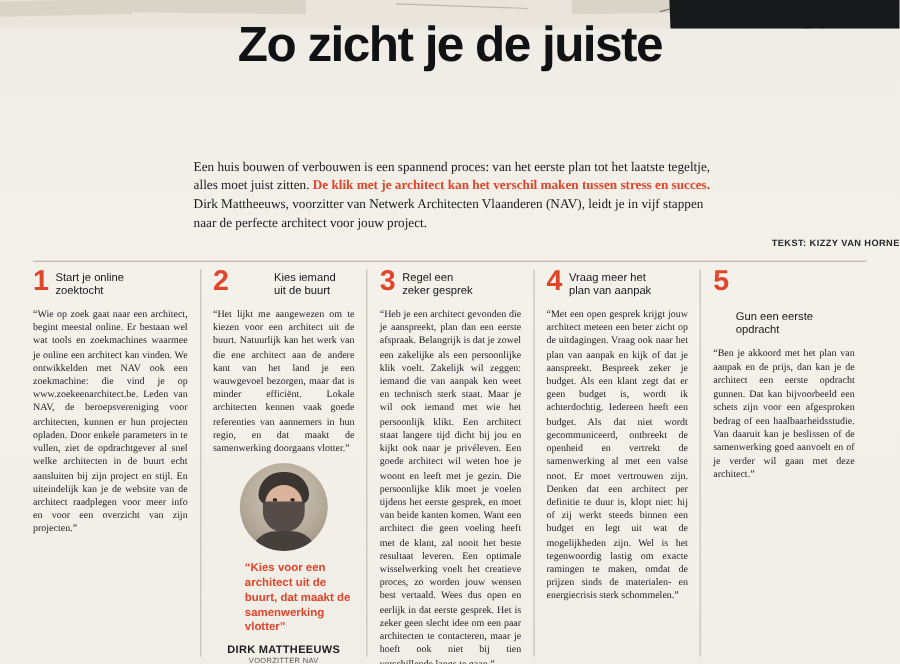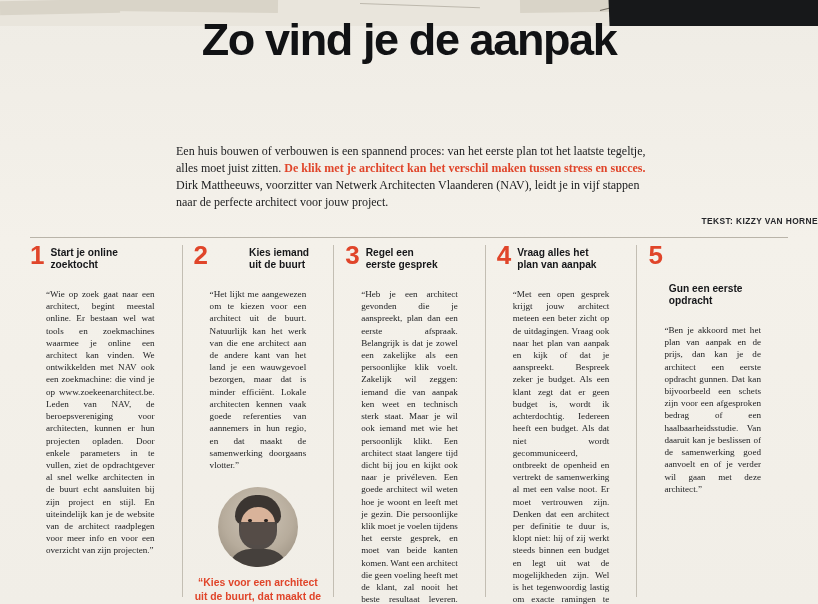--- a/index.html
+++ b/index.html
@@ -142,35 +142,35 @@
   }
   .num {
     font-family: "Liberation Sans", sans-serif;
     font-weight: bold;
     font-size: 26px;
     line-height: 0.82;
     color: #e0452a;
   }
   .col-title {
     font-family: "Liberation Sans", sans-serif;
-    font-weight: bold;
+    font-weight: normal;
     font-size: 10.2px;
     line-height: 1.22;
     color: #16171a;
     padding-top: 2px;
   }
   .body {
     font-family: "Liberation Serif", serif;
     font-size: 9.1px;
     line-height: 1.345;
     color: #1b1c1f;
     text-align: justify;
     hyphens: auto;
   }
-  .body p { margin: 16px; }
+  .body p { margin: 0; }
 
   
   .portrait-wrap {
     margin-top: 8px;
     display: flex;
     justify-content: center;
   }
   .portrait {
     width: 80px;
     height: 80px;
@@ -217,21 +217,22 @@
     background: #45403c;
     border-radius: 22px 22px 0 0;
   }
   .quote {
     margin-top: 9px;
     font-family: "Liberation Sans", sans-serif;
     font-weight: bold;
     font-size: 10.4px;
     line-height: 1.3;
     color: #e0452a;
-    text-align: center;
+    text-align: left;
+    margin-left: 29px;
   }
   .q-name {
     margin-top: 8px;
     text-align: center;
     font-family: "Liberation Sans", sans-serif;
     font-weight: bold;
     font-size: 10px;
     letter-spacing: .3px;
     color: #1a1b1e;
   }
@@ -255,21 +256,21 @@
     <div class="scrap scrap-c"></div>
     <div class="art-line l5"></div>
     <div class="art-line l1"></div>
     <div class="art-line l2"></div>
     <div class="art-line l3"></div>
     <div class="art-line l4"></div>
     <div class="art-black"></div>
   </div>
 
   <div class="headline">
-    <span class="l">Zo vind je de aanpak</span>
+    <span class="l">Zo zicht je de juiste</span>
   </div>
 
   <div class="standfirst">
     <span>Een huis bouwen of verbouwen is een spannend proces: van het eerste plan tot het laatste tegeltje, alles moet juist zitten. </span><span class="hl">De klik met je architect kan het verschil maken tussen stress en succes.</span><span> Dirk Mattheeuws, voorzitter van Netwerk Architecten Vlaanderen (NAV), leidt je in vijf stappen naar de perfecte architect voor jouw project.</span>
   </div>
 
   <div class="credit">TEKST: KIZZY VAN HORNE</div>
 
   <div class="rule"></div>
 
@@ -307,31 +308,31 @@
       </div>
       <div class="quote">“Kies voor een architect uit de buurt, dat maakt de samenwerking vlotter”</div>
       <div class="q-name">DIRK MATTHEEUWS</div>
       <div class="q-role">VOORZITTER NAV</div>
     </div>
 
     <div class="col">
       <div class="col-head">
         <div class="num">3</div>
         <div class="col-title" style="white-space:pre-line;">Regel een
-eerste gesprek</div>
+zeker gesprek</div>
       </div>
       <div class="body">
         <p>“Heb je een architect gevonden die je aanspreekt, plan dan een eerste afspraak. Belangrijk is dat je zowel een zakelijke als een persoonlijke klik voelt. Zakelijk wil zeggen: iemand die van aanpak ken weet en technisch sterk staat. Maar je wil ook iemand met wie het persoonlijk klikt. Een architect staat langere tijd dicht bij jou en kijkt ook naar je privéleven. Een goede architect wil weten hoe je woont en leeft met je gezin. Die persoonlijke klik moet je voelen tijdens het eerste gesprek, en moet van beide kanten komen. Want een architect die geen voeling heeft met de klant, zal nooit het beste resultaat leveren. Een optimale wisselwerking voelt het creatieve proces, zo worden jouw wensen best vertaald. Wees dus open en eerlijk in dat eerste gesprek. Het is zeker geen slecht idee om een paar architecten te contacteren, maar je hoeft ook niet bij tien verschillende langs te gaan.”</p>
       </div>
     </div>
 
     <div class="col">
       <div class="col-head">
         <div class="num">4</div>
-        <div class="col-title" style="white-space:pre-line;">Vraag alles het
+        <div class="col-title" style="white-space:pre-line;">Vraag meer het
 plan van aanpak</div>
       </div>
       <div class="body">
         <p>“Met een open gesprek krijgt jouw architect meteen een beter zicht op de uitdagingen. Vraag ook naar het plan van aanpak en kijk of dat je aanspreekt. Bespreek zeker je budget. Als een klant zegt dat er geen budget is, wordt ik achterdochtig. Iedereen heeft een budget. Als dat niet wordt gecommuniceerd, ontbreekt de openheid en vertrekt de samenwerking al met een valse noot. Er moet vertrouwen zijn. Denken dat een architect per definitie te duur is, klopt niet: hij of zij werkt steeds binnen een budget en legt uit wat de mogelijkheden zijn. Wel is het tegenwoordig lastig om exacte ramingen te maken, omdat de prijzen sinds de materialen- en energiecrisis sterk schommelen.”</p>
       </div>
     </div>
 
     <div class="col">
       <div class="col-head">
         <div class="num">5</div>

